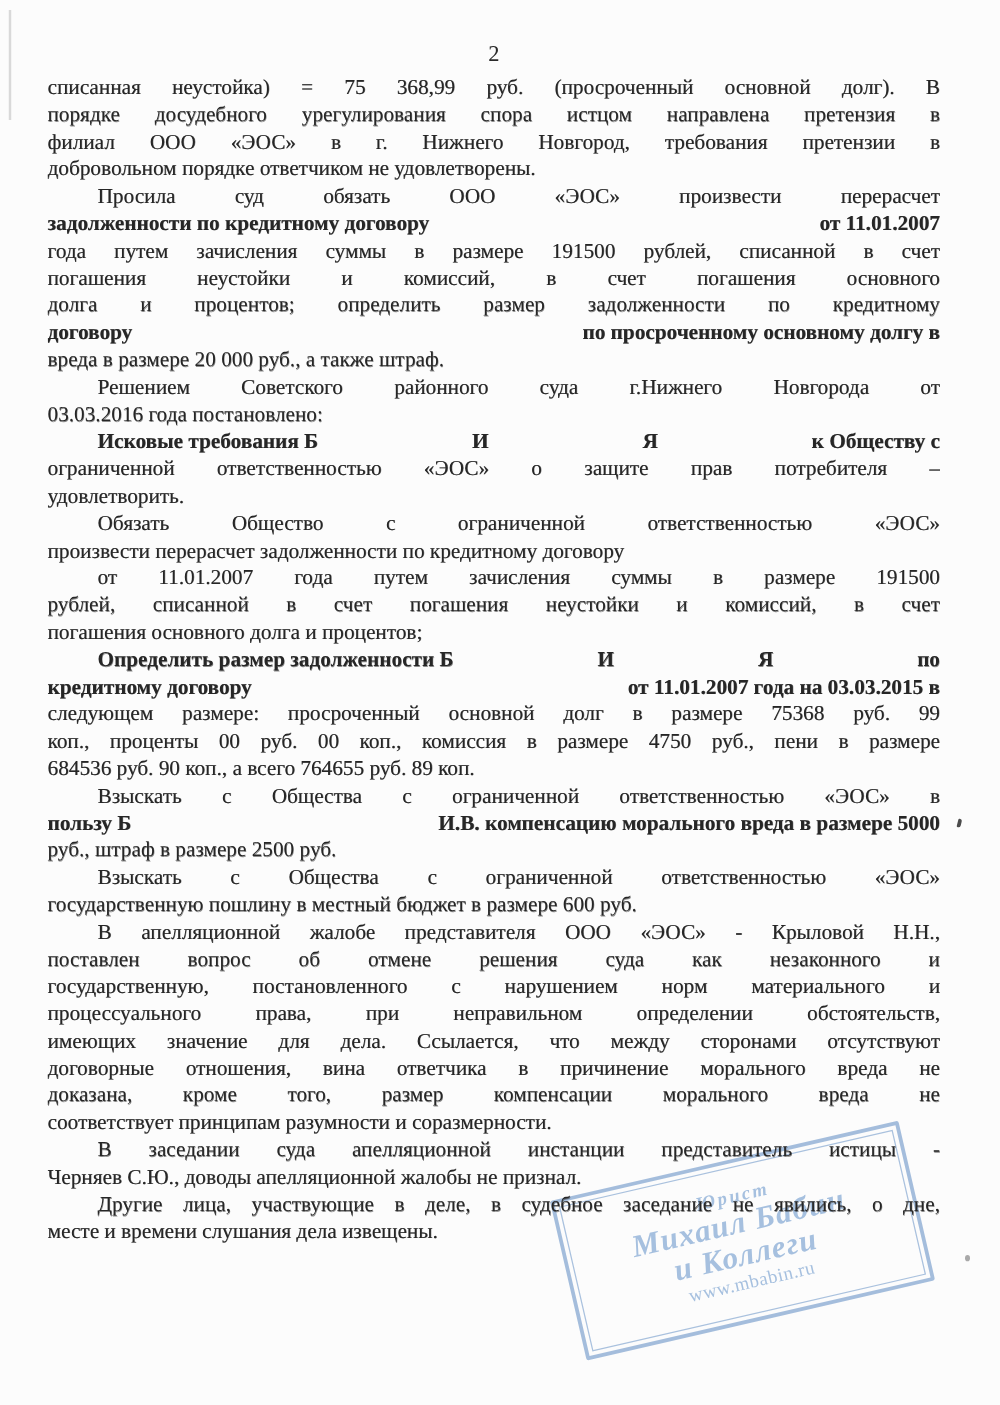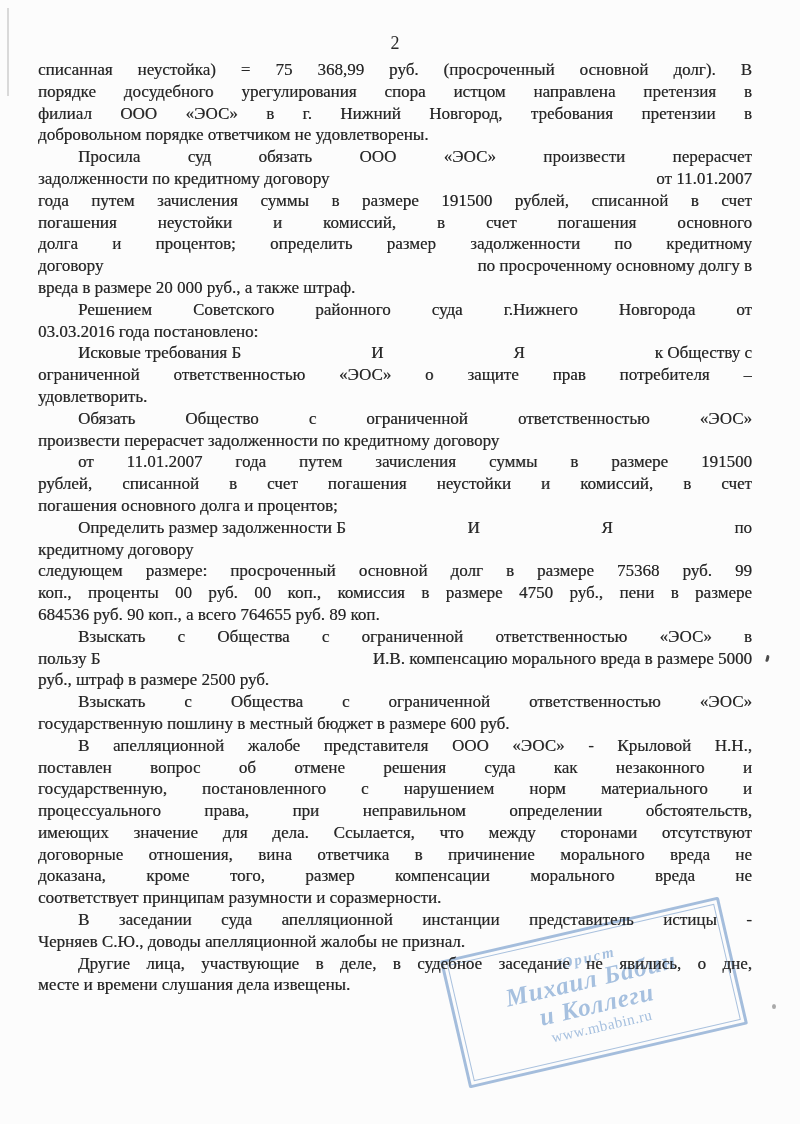--- a/index.html
+++ b/index.html
@@ -36,21 +36,21 @@
     text-align-last: justify;
     overflow: hidden;
   }
   .line.end { text-align-last: left; }
   .line.first { padding-left: 40px; }
   .line.split {
     display: flex;
     justify-content: space-between;
     text-align: left;
   }
-  .line.split span { white-space: nowrap; }
+  .line.split span { white-space: nowrap; font-weight: bold; }
   
   .stamp {
     position: absolute;
     left: 451px; top: 927px;
     width: 280px; height: 125px;
     transform: rotate(-13deg);
     border: 3px solid rgba(148,177,214,0.85);
     border-radius: 2px;
     z-index: 1;
   }
@@ -109,21 +109,21 @@
       <div class="s2">Михаил Бабин</div>
       <div class="s3">и Коллеги</div>
       <div class="s4">www.mbabin.ru</div>
     </div>
   </div>
 
   <div class="content">
       <div>
         <div class="line">списанная неустойка) = 75&nbsp;368,99 руб. (просроченный основной долг). В</div>
         <div class="line">порядке досудебного урегулирования спора истцом направлена претензия в</div>
-        <div class="line">филиал ООО «ЭОС» в г. Нижний Новгород, требования претензии в</div>
+        <div class="line">филиал ООО «ЭОС» в г. Нижнего Новгород, требования претензии в</div>
         <div class="line end">добровольном порядке ответчиком не удовлетворены.</div>
       </div>
       <div>
         <div class="line first">Просила суд обязать ООО «ЭОС» произвести перерасчет</div>
         <div class="line split">
           <span>задолженности по кредитному договору</span>
           <span>от 11.01.2007</span>
         </div>
         <div class="line">года путем зачисления суммы в размере 191500 рублей, списанной в счет</div>
         <div class="line">погашения неустойки и комиссий, в счет погашения основного</div>
@@ -157,20 +157,21 @@
       </div>
       <div>
         <div class="line first split">
           <span>Определить размер задолженности Б</span>
           <span>И</span>
           <span>Я</span>
           <span>по</span>
         </div>
         <div class="line split">
           <span>кредитному договору</span>
+          <span>от 11.01.2007 года на 03.03.2015 в</span>
         </div>
         <div class="line">следующем размере: просроченный основной долг в размере 75368 руб. 99</div>
         <div class="line">коп., проценты 00 руб. 00 коп., комиссия в размере 4750 руб., пени в размере</div>
         <div class="line end">684536 руб. 90 коп., а всего 764655 руб. 89 коп.</div>
       </div>
       <div>
         <div class="line first">Взыскать с Общества с ограниченной ответственностью «ЭОС» в</div>
         <div class="line split">
           <span>пользу Б</span>
           <span>И.В. компенсацию морального вреда в размере 5000</span>

